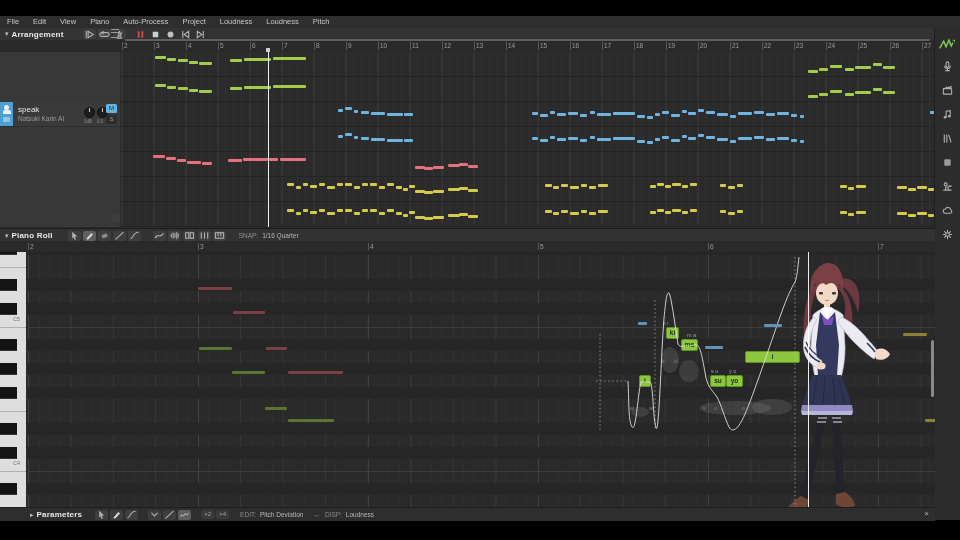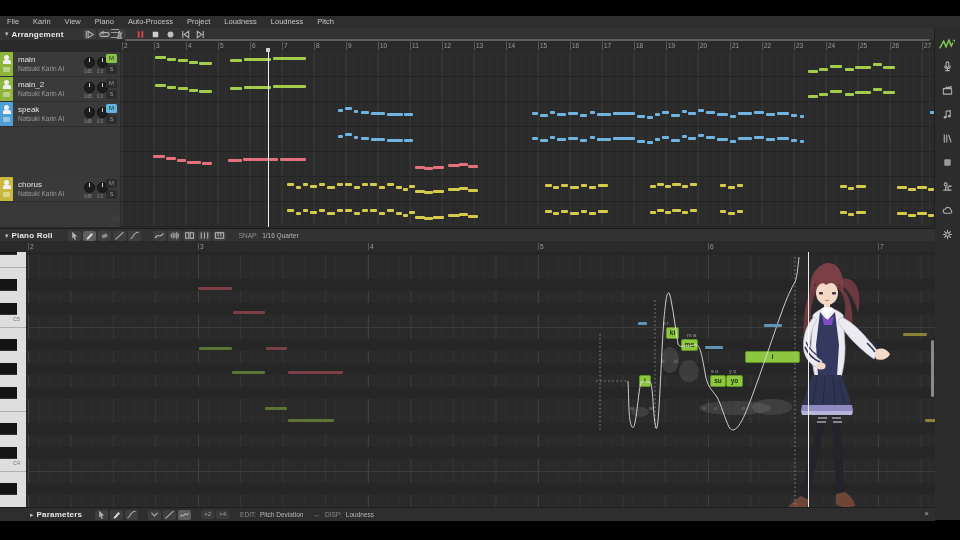--- a/index.html
+++ b/index.html
@@ -83,21 +83,21 @@
            line-height:9px;text-align:center;margin:0 1px;padding:0 1px;}
 </style>
 </head>
 <body>
 
 <div id="app">
   <div class="abs base"></div>
 
   <div class="abs menubar" id="menubar">
       <span class="menu-item">File</span>
-      <span class="menu-item">Karin</span>
+      <span class="menu-item">Edit</span>
       <span class="menu-item">View</span>
       <span class="menu-item">Piano</span>
       <span class="menu-item">Auto-Process</span>
       <span class="menu-item">Project</span>
       <span class="menu-item">Loudness</span>
       <span class="menu-item">Loudness</span>
       <span class="menu-item">Pitch</span>
     </div>
 
   <div class="abs arr-header">
@@ -205,78 +205,33 @@
       <div class="ruler-num" style="left: 860px;">25</div>
       <div class="ruler-tick" style="left: 890px;"></div>
       <div class="ruler-num" style="left: 892px;">26</div>
       <div class="ruler-tick" style="left: 922px;"></div>
       <div class="ruler-num" style="left: 924px;">27</div>
       <div style="position: absolute; left: 266px; top: 8px; width: 4px; height: 4px; background: rgb(207, 207, 207);"></div>
     </div>
   <div class="abs hscroll" style="left:125px;top:39px;width:805px;height:2px;"></div>
 
   <div class="abs track-list" id="track-list">
-      <div class="track-row" style="top: 0px;">
-        <div class="strip" style="background: rgb(143, 180, 60);">
-          <div class="p-head"></div>
-          <div class="p-body"></div>
-          <div class="p-sq"></div>
-        </div>
-        <div class="t-name">main</div>
-        <div class="t-voice">Natsuki Karin AI</div>
-        <div class="knob" style="left: 84px;"></div>
-        <div class="knob-lab" style="left: 84px;">0dB</div>
-        <div class="knob" style="left: 97px;"></div>
-        <div class="knob-lab" style="left: 97px;">0.0</div>
-        <div class="msbtn" style="left: 106px; top: 2px; background: rgb(139, 195, 74); color: rgb(26, 42, 8);">M</div>
-        <div class="msbtn" style="left: 106px; top: 13px;">S</div>
-      </div>
-      <div class="track-row" style="top: 25px;">
-        <div class="strip" style="background: rgb(143, 180, 60);">
-          <div class="p-head"></div>
-          <div class="p-body"></div>
-          <div class="p-sq"></div>
-        </div>
-        <div class="t-name">main_2</div>
-        <div class="t-voice">Natsuki Karin AI</div>
-        <div class="knob" style="left: 84px;"></div>
-        <div class="knob-lab" style="left: 84px;">0dB</div>
-        <div class="knob" style="left: 97px;"></div>
-        <div class="knob-lab" style="left: 97px;">0.0</div>
-        <div class="msbtn" style="left: 106px; top: 2px;">M</div>
-        <div class="msbtn" style="left: 106px; top: 13px;">S</div>
-      </div>
       <div class="track-row" style="top: 50px;">
         <div class="strip" style="background: rgb(79, 159, 212);">
           <div class="p-head"></div>
           <div class="p-body"></div>
           <div class="p-sq"></div>
         </div>
         <div class="t-name">speak</div>
         <div class="t-voice">Natsuki Karin AI</div>
         <div class="knob" style="left: 84px;"></div>
         <div class="knob-lab" style="left: 84px;">0dB</div>
         <div class="knob" style="left: 97px;"></div>
         <div class="knob-lab" style="left: 97px;">0.0</div>
         <div class="msbtn" style="left: 106px; top: 2px; background: rgb(100, 181, 230); color: rgb(26, 42, 8);">M</div>
-        <div class="msbtn" style="left: 106px; top: 13px;">S</div>
-      </div>
-      <div class="track-row" style="top: 125px;">
-        <div class="strip" style="background: rgb(201, 184, 62);">
-          <div class="p-head"></div>
-          <div class="p-body"></div>
-          <div class="p-sq"></div>
-        </div>
-        <div class="t-name">chorus</div>
-        <div class="t-voice">Natsuki Karin AI</div>
-        <div class="knob" style="left: 84px;"></div>
-        <div class="knob-lab" style="left: 84px;">0dB</div>
-        <div class="knob" style="left: 97px;"></div>
-        <div class="knob-lab" style="left: 97px;">0.0</div>
-        <div class="msbtn" style="left: 106px; top: 2px;">M</div>
         <div class="msbtn" style="left: 106px; top: 13px;">S</div>
       </div>
     </div>
   <div class="abs" style="left:112px;top:215px;width:8px;height:8px;background:#3d3d3d;border-radius:1px;"></div>
   <div class="abs hscroll" style="left:126px;top:223px;width:66px;height:2px;"></div>
 
   <div class="abs arr-grid" id="arr-grid">
       <div class="barline" style="left: 1px; height: 175px;"></div>
       <div class="barline" style="left: 33px; height: 175px;"></div>
       <div class="barline" style="left: 65px; height: 175px;"></div>

